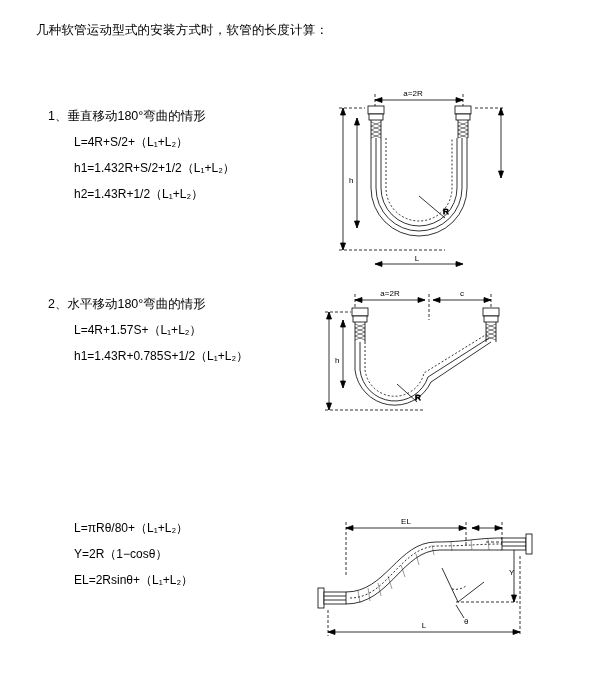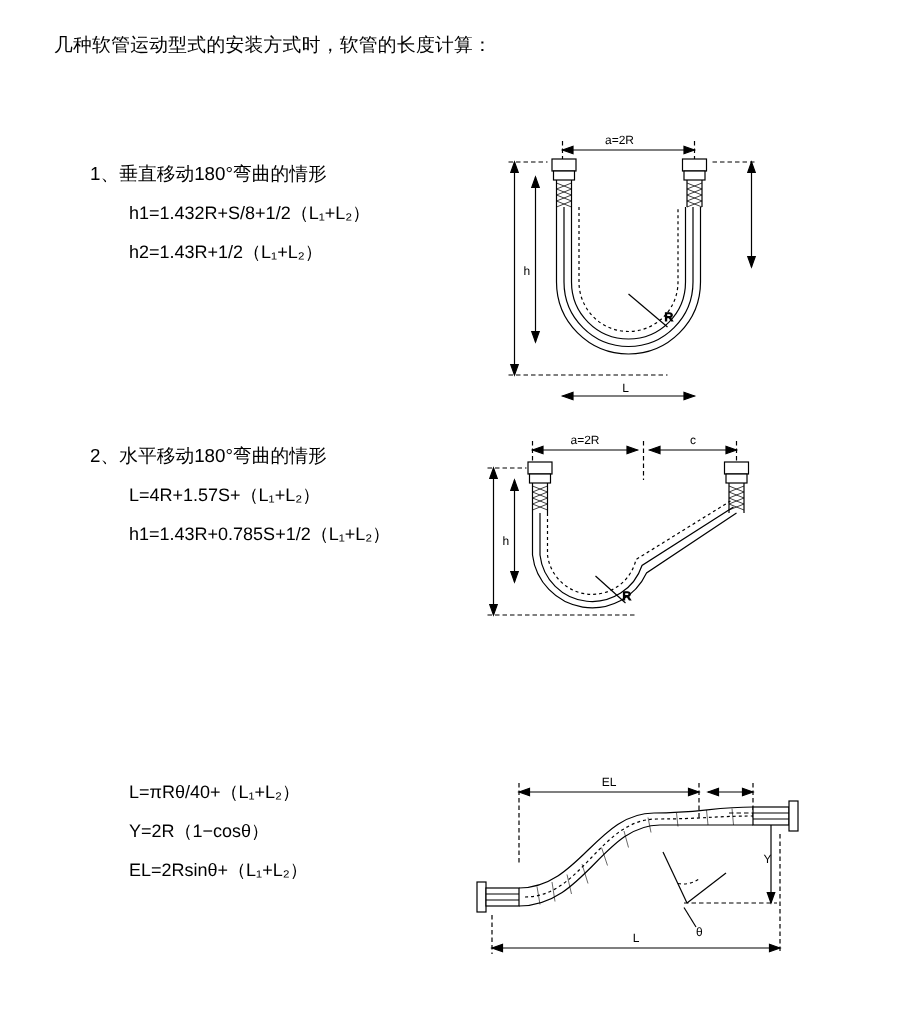--- a/index.html
+++ b/index.html
@@ -35,21 +35,20 @@
   }
   .sec1 { top: 108px; }
   .sec2 { top: 296px; }
   .sec3 { top: 520px; }
 
   .textblock {
     position: absolute;
     left: 48px;
     top: 0;
     width: 260px;
-    margin-left: 12px;
   }
   .heading {
     font-size: 12.5px;
     white-space: nowrap;
     margin: 0 0 9px 0;
   }
   .formula {
     font-size: 12px;
     white-space: nowrap;
     margin: 0 0 9px 14px;
@@ -72,21 +71,22 @@
 </head>
 <body>
 
 <div class="page">
 
   <div class="intro">几种软管运动型式的安装方式时，软管的长度计算：</div>
 
   <div class="section sec1">
     <div class="textblock">
       <p class="heading">1、垂直移动180°弯曲的情形</p>
-      <p class="formula">h1=1.432R+S/8+1/2（L₁+L₂）</p>
+      <p class="formula">L=4R+S/2+（L₁+L₂）</p>
+      <p class="formula">h1=1.432R+S/2+1/2（L₁+L₂）</p>
       <p class="formula">h2=1.43R+1/2（L₁+L₂）</p>
     </div>
 
     <div class="figure fig1">
       <svg width="220" height="200" viewBox="0 0 220 200">
         <g stroke="#000" fill="none" stroke-width="0.8">
 
           <line x1="70" y1="22" x2="158" y2="22"></line>
           <path d="M70 22 l7 -2.5 v5 z" fill="#000"></path>
           <path d="M158 22 l-7 -2.5 v5 z" fill="#000"></path>
@@ -228,21 +228,21 @@
         </g>
         <text x="85" y="18" font-size="8" text-anchor="middle">a=2R</text>
         <text x="157" y="18" font-size="8" text-anchor="middle">c</text>
         <text x="30" y="85" font-size="8">h</text>
       </svg>
     </div>
   </div>
 
   <div class="section sec3">
     <div class="textblock">
-      <p class="formula">L=πRθ/40+（L₁+L₂）</p>
+      <p class="formula">L=πRθ/80+（L₁+L₂）</p>
       <p class="formula">Y=2R（1−cosθ）</p>
       <p class="formula">EL=2Rsinθ+（L₁+L₂）</p>
     </div>
 
     <div class="figure fig3">
       <svg width="230" height="135" viewBox="0 0 230 135">
         <g stroke="#000" fill="none" stroke-width="0.8">
 
           <line x1="40" y1="18" x2="160" y2="18"></line>
           <path d="M40 18 l7 -2.5 v5 z" fill="#000"></path>

